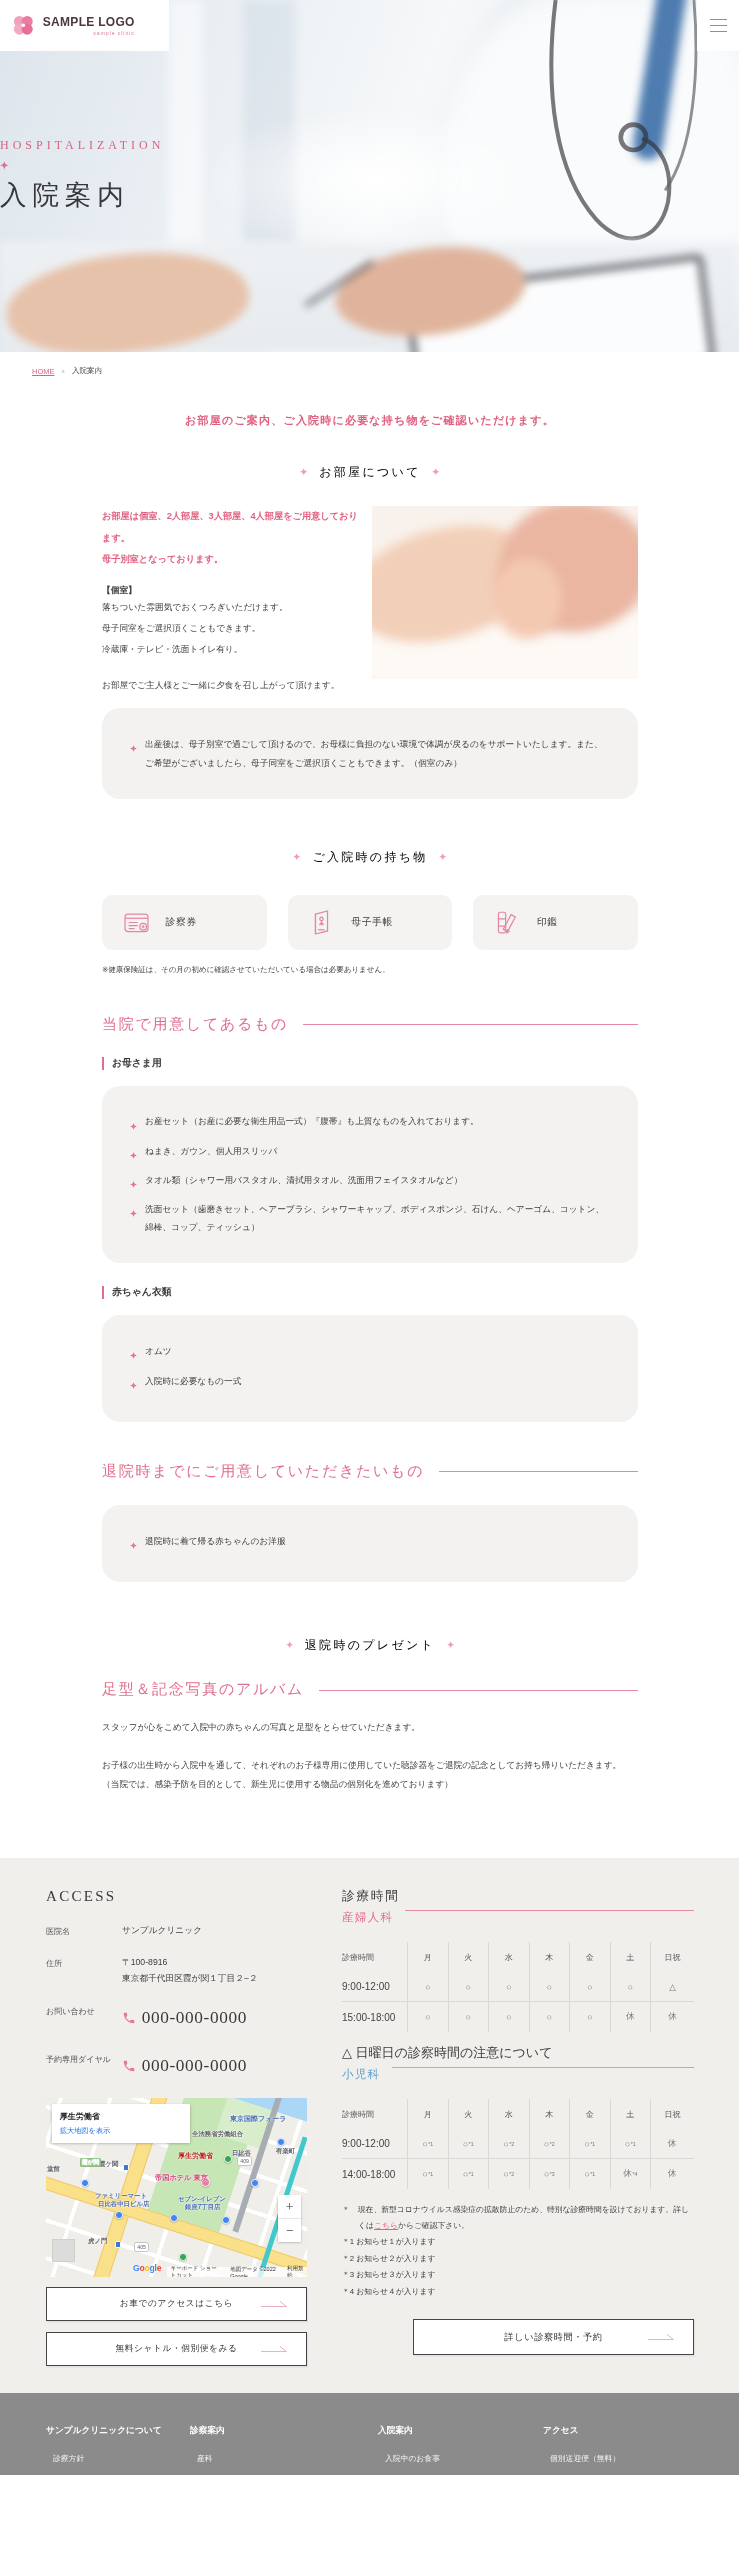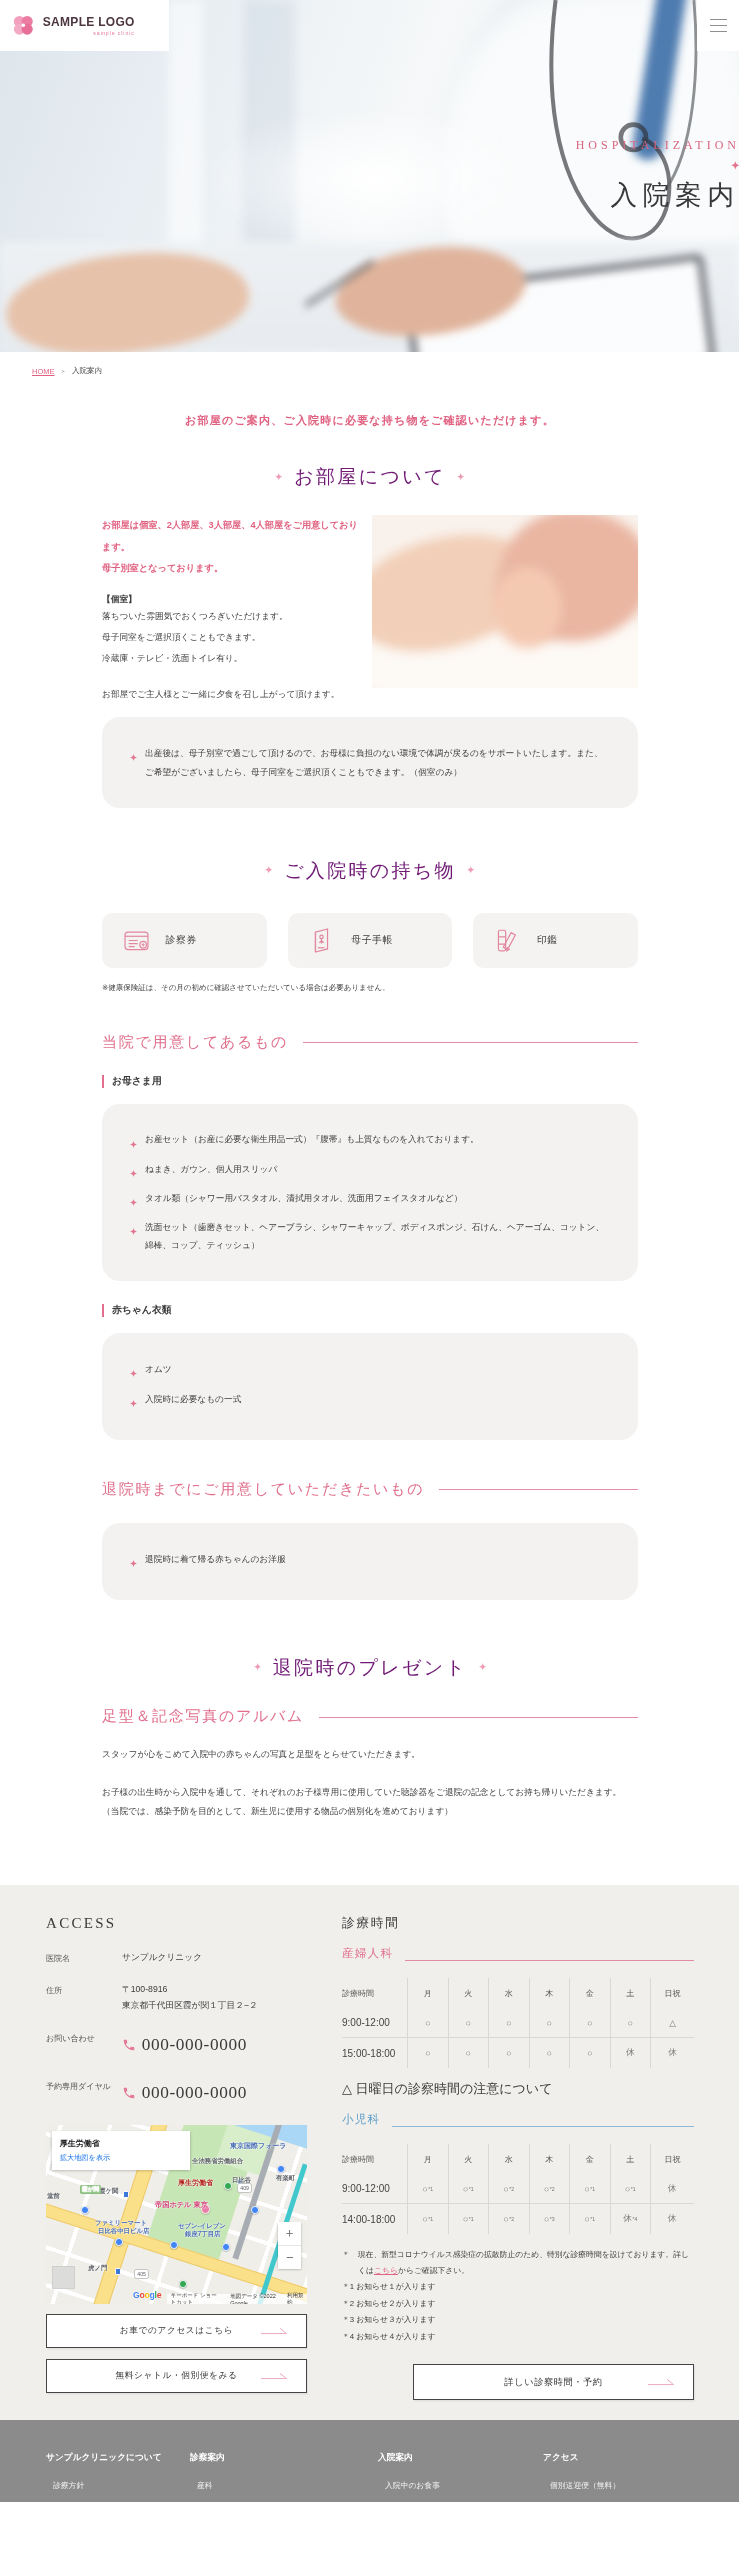--- a/index.html
+++ b/index.html
@@ -21,38 +21,38 @@
         box-shadow:-23px 17.3px 35px rgba(160,175,190,.35) inset;}
   .tie{right:66px;top:-11.6px;width:30px;height:173px;border-radius:0 0 15px 15px;transform:rotate(9deg);
        background:repeating-linear-gradient(48deg,#3e6ca3 0 2.9px,#5f8cbd 2.9px 5.8px);}
   .deskband{left:0;bottom:0;width:740px;height:110px;background:linear-gradient(#eef1f4,#e7ebef);}
   .handL{left:5.8px;top:254px;width:243px;height:98px;background:#e7c2aa;border-radius:50% 60% 45% 55%;transform:rotate(-8deg);}
   .handR{left:335px;top:248px;width:191px;height:87px;background:#e0b49c;border-radius:55% 45% 55% 45%;transform:rotate(-4deg);}
   .board{left:410px;top:272px;width:300px;height:110px;background:#fbfcfd;border:5.8px solid #474a50;border-radius:5.8px;transform:rotate(-7deg);}
   .pen{left:338px;top:243px;width:2.9px;height:81px;background:#35383c;transform:rotate(57deg);}
   .glow{left:196px;top:104px;width:358px;height:150px;background:radial-gradient(ellipse at center,rgba(255,255,255,.95) 0%,rgba(255,255,255,0) 70%);filter:blur(1.2px);}
   .steth{position:absolute;right:23px;top:0;opacity:.8;}
-  .hero-inner{position:absolute;left:0;top:138px;width:100%;text-align:right;}
+  .hero-inner{position:absolute;left:0;top:138px;width:100%;text-align:left;}
   .hero-en{font-size:12px;letter-spacing:4px;color:#d9647f;}
   .hero-star{margin:8px auto 5.8px;}
   .hero-title{font-size:26.6px;letter-spacing:5.8px;color:#38383a;font-weight:500;}
   .logo-box{position:absolute;left:0;top:0;width:169px;height:51px;background:#fff;display:flex;align-items:center;gap:5.8px;padding-left:10.4px;cursor:pointer;}
   .logo-text .lt1{font-size:12px;font-weight:bold;color:#4d3640;letter-spacing:0.3px;}
   .logo-text .lt2{font-size:5.2px;color:#e2799b;letter-spacing:0.9px;text-align:right;margin-top:0.6px;}
   .menu-box{position:absolute;right:0;top:0;width:43px;height:51px;background:#fff;display:flex;flex-direction:column;align-items:center;justify-content:center;gap:5.2px;cursor:pointer;}
   .menu-box span{display:block;width:17.3px;height:1.2px;background:#8f8f8f;}
   
   .breadcrumb{padding:14px 0 0 32px;font-size:7.5px;display:flex;align-items:center;gap:5.8px;}
   .breadcrumb .home{color:var(--pink-text);text-decoration:underline;cursor:pointer;}
   .breadcrumb .sep{font-size:5.8px;color:#888;}
   .intro{margin-top:37px;text-align:center;font-size:11px;font-weight:bold;color:var(--pink-text);letter-spacing:1.2px;}
   
   .container{width:536px;margin:0 auto;}
   .sec-head{display:flex;align-items:center;justify-content:center;gap:11.6px;margin-top:36px;}
-  .sec-head .t{font-size:19px;letter-spacing:2.3px;color:#701a75;}
+  .sec-head .t{font-size:12px;letter-spacing:2.3px;color:#000000;}
   .star{display:inline-block;}
   .line-head{display:flex;align-items:center;gap:15px;margin-top:40px;}
   .line-head .t{font-size:15px;letter-spacing:1.7px;color:var(--pink);white-space:nowrap;}
   .line-head .ln{flex:1;height:0.6px;background:var(--pink-line);}
   .graybox{background:var(--graybox);border-radius:18px;padding:21px 28px;margin-top:16px;}
   .li{display:flex;gap:8px;align-items:flex-start;margin:5.8px 0;line-height:2.1;font-size:8.7px;}
   .li .star{margin-top:5.2px;flex:none;}
   .bar-head{margin-top:23px;padding-left:8px;border-left:2.3px solid var(--pink);font-size:9.8px;font-weight:bold;color:#3a3a3a;}
   
   .rooms{display:flex;margin-top:25.4px;}
@@ -84,21 +84,21 @@
   .acc-row .tel{display:flex;align-items:center;gap:5.8px;}
   .acc-row .telnum{font-size:17.3px;letter-spacing:0.6px;color:#3a3a3a;}
   .mapbox{position:relative;margin-top:16px;width:261px;height:179px;overflow:hidden;background:#ececе8;background:#ececе8;}
   .acc-btns{margin-top:9.2px;}
   .wbtn{position:relative;background:#fff;border:0.6px solid #454545;height:34px;display:flex;align-items:center;justify-content:center;
         font-size:8.7px;color:#333;letter-spacing:0.6px;box-shadow:1.2px 1.7px 0 rgba(0,0,0,.05);cursor:pointer;margin-bottom:11.6px;}
   .wbtn svg{position:absolute;right:18.5px;top:50%;transform:translateY(-50%);}
   
   .acc-right{flex:1;}
   .hours-title{font-size:12.7px;letter-spacing:1.7px;color:#3a3a3a;}
-  .dep-head{display:flex;align-items:flex-end;gap:11.6px;margin-top:14px;}
+  .dep-head{display:flex;align-items:flex-start;gap:11.6px;margin-top:5px;}
   .dep-head .t{font-size:11.6px;letter-spacing:1.2px;white-space:nowrap;}
   .dep-head .ln{flex:1;height:0.6px;}
   .dep-pink .t{color:var(--pink);} .dep-pink .ln{background:var(--pink-line);}
   .dep-blue .t{color:var(--blue);} .dep-blue .ln{background:#8fb9d6;}
   .htable{margin-top:17.3px;display:grid;grid-template-columns:65px repeat(6,1fr) 44px;}
   .hc{display:flex;align-items:center;justify-content:center;font-size:8px;color:#555;height:30px;}
   .hc.first{justify-content:flex-start;font-size:8px;}
   .hc.bl{border-left:0.6px solid #d8d8d6;}
   .hc.bb{border-bottom:0.6px solid #d8d8d6;}
   .hc .mark{font-size:8.7px;color:#777;}

